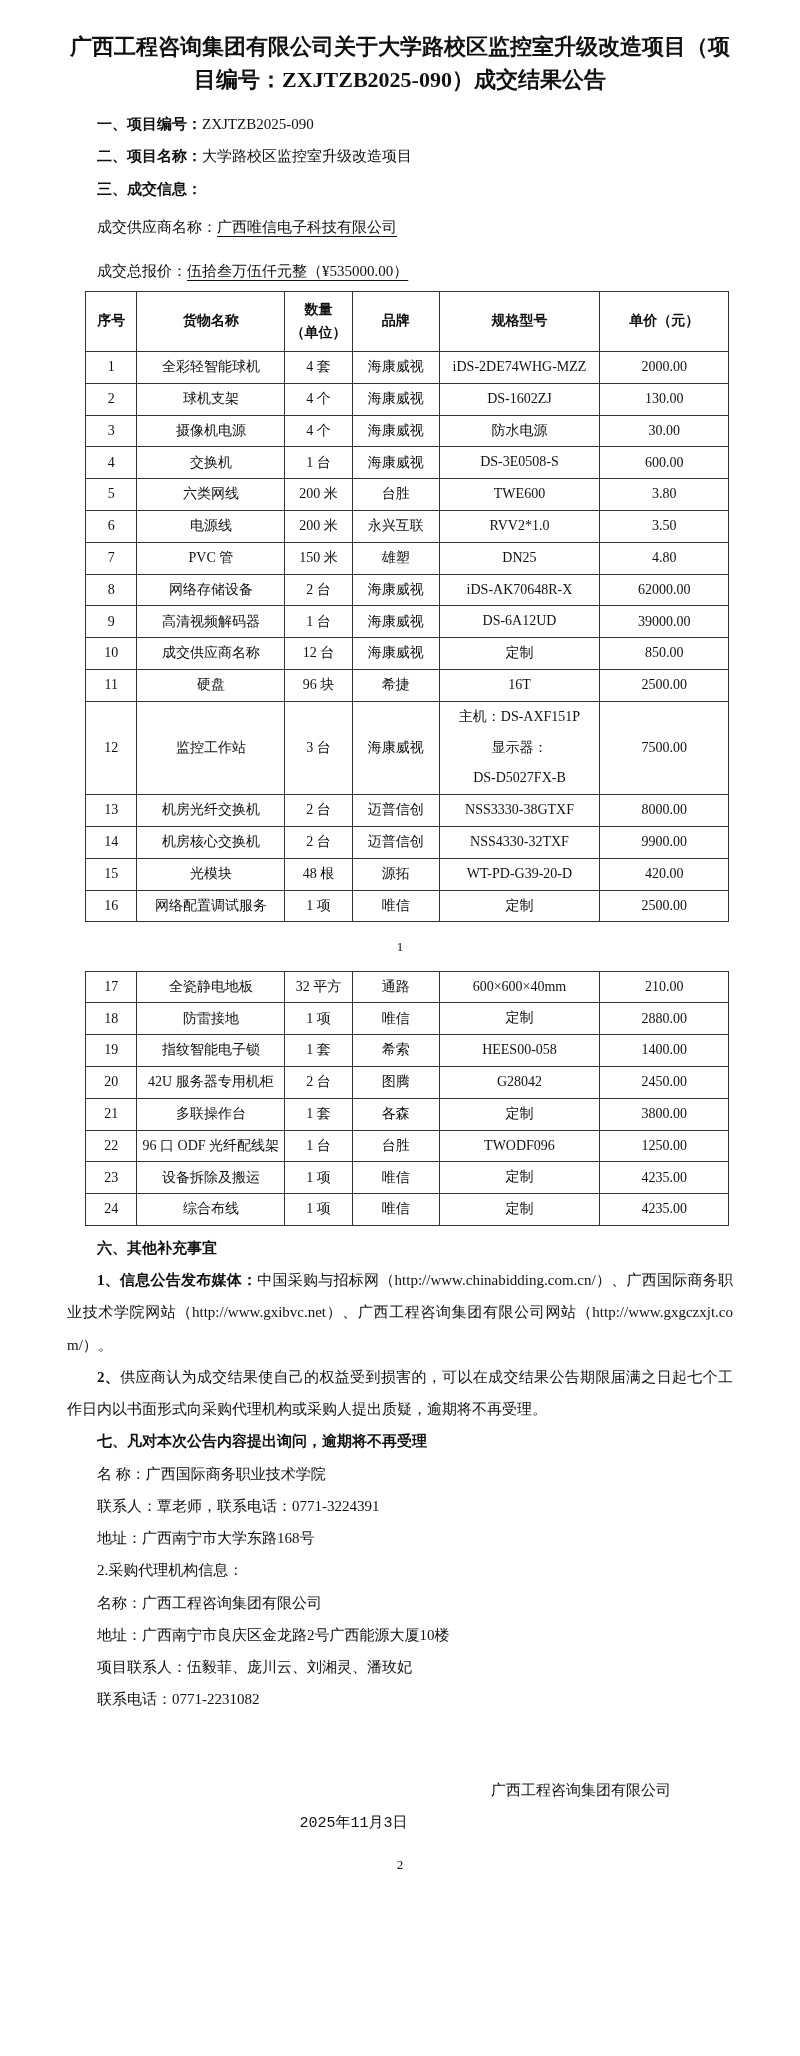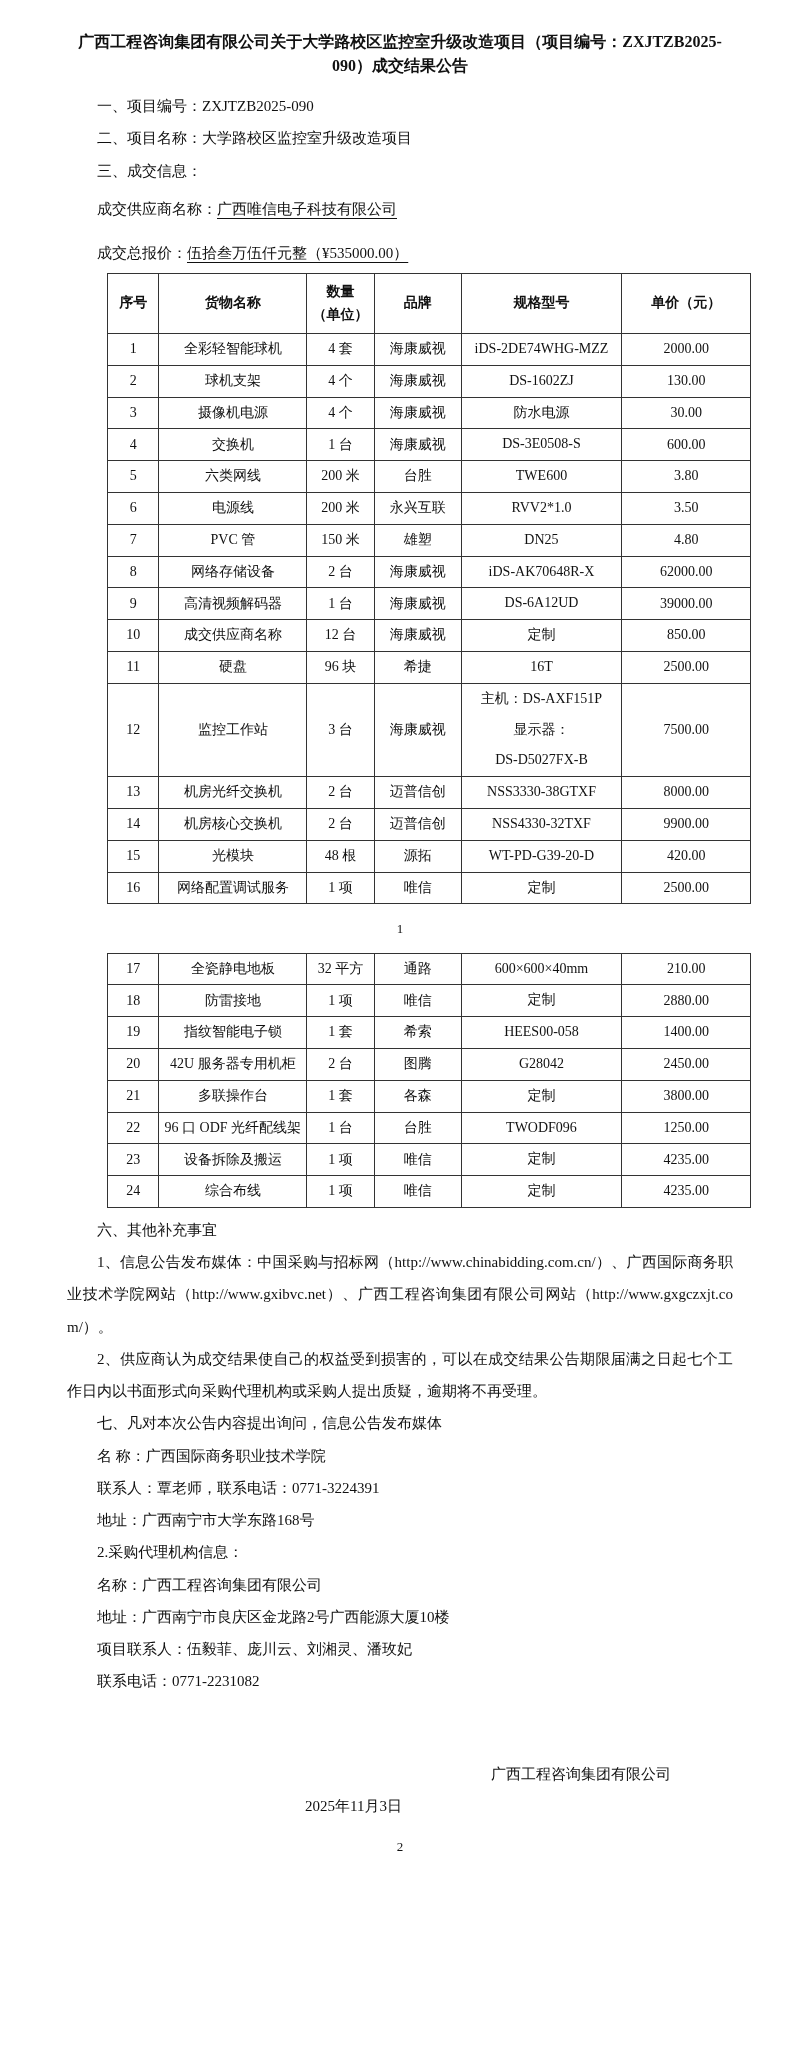--- a/index.html
+++ b/index.html
@@ -8,41 +8,41 @@
     min-height: 2056px;
     margin: 0 auto;
     background: #ffffff;
     box-sizing: border-box;
     padding: 20px 67px 30px 67px;
     color: #111111;
     font-family: "Liberation Serif", "DejaVu Serif", serif;
     font-size: 15px;
   }
   .doc-title {
-    font-size: 16px;
+    font-size: 22px;
     font-weight: bold;
     text-align: center;
     line-height: 1.5;
     margin: 10px 0 12px 0;
   }
   .para {
     margin: 0;
     line-height: 2.15;
     text-align: justify;
     word-break: break-all;
   }
   .indent { text-indent: 2em; }
-  .lbl-bold { font-weight: normal; }
+  .lbl-bold { font-weight: bold; }
   .underline { text-decoration: underline; text-underline-offset: 4px; }
 
   table.goods {
     border-collapse: collapse;
     table-layout: fixed;
     width: 644px;
-    margin-left: 40px;
+    margin-left: 18px;
     margin-top: 4px;
   }
   .goods th, .goods td {
     border: 1px solid #333333;
     text-align: center;
     vertical-align: middle;
     font-size: 14px;
     padding: 4px 3px;
     line-height: 1.6;
     overflow: hidden;
@@ -57,21 +57,21 @@
     line-height: 2.2;
     padding-top: 0;
     padding-bottom: 0;
   }
   .pagenum {
     text-align: center;
     font-size: 13px;
     margin: 16px 0 14px 0;
     line-height: 1.4;
   }
-  .sig-block { margin-top: 60px; }
+  .sig-block { margin-top: 60px; font-family: Liberation Mono, monospace; }
   .sig-org { text-align: right; padding-right: 62px; line-height: 2.15; }
   .sig-date { text-align: center; padding-right: 93px; line-height: 2.15; }
   .gap-s { height: 6px; }
 </style>
 </head>
 <body>
 
 <div class="page">
 
   <h1 class="doc-title">广西工程咨询集团有限公司关于大学路校区监控室升级改造项目（项目编号：ZXJTZB2025-090）成交结果公告</h1>
@@ -354,21 +354,21 @@
 
   <div class="gap-s"></div>
 
 
   <p class="para indent"><b class="lbl-bold">六、其他补充事宜</b></p>
 
   <p class="para indent"><b class="lbl-bold">1、信息公告发布媒体：</b><span>中国采购与招标网（http://www.chinabidding.com.cn/）、广西国际商务职业技术学院网站（http://www.gxibvc.net）、广西工程咨询集团有限公司网站（http://www.gxgczxjt.com/）。</span></p>
 
   <p class="para indent"><b class="lbl-bold">2、</b><span>供应商认为成交结果使自己的权益受到损害的，可以在成交结果公告期限届满之日起七个工作日内以书面形式向采购代理机构或采购人提出质疑，逾期将不再受理。</span></p>
 
-  <p class="para indent"><b class="lbl-bold">七、凡对本次公告内容提出询问，信息公告发布媒体</b></p>
+  <p class="para indent"><b class="lbl-bold">七、凡对本次公告内容提出询问，逾期将不再受理</b></p>
 
   <p class="para indent">名 称：广西国际商务职业技术学院</p>
   <p class="para indent">联系人：覃老师，联系电话：0771-3224391</p>
   <p class="para indent">地址：广西南宁市大学东路168号</p>
 
   <p class="para indent">2.采购代理机构信息：</p>
   <p class="para indent">名称：广西工程咨询集团有限公司</p>
   <p class="para indent">地址：广西南宁市良庆区金龙路2号广西能源大厦10楼</p>
   <p class="para indent">项目联系人：伍毅菲、庞川云、刘湘灵、潘玫妃</p>
   <p class="para indent">联系电话：0771-2231082</p>

